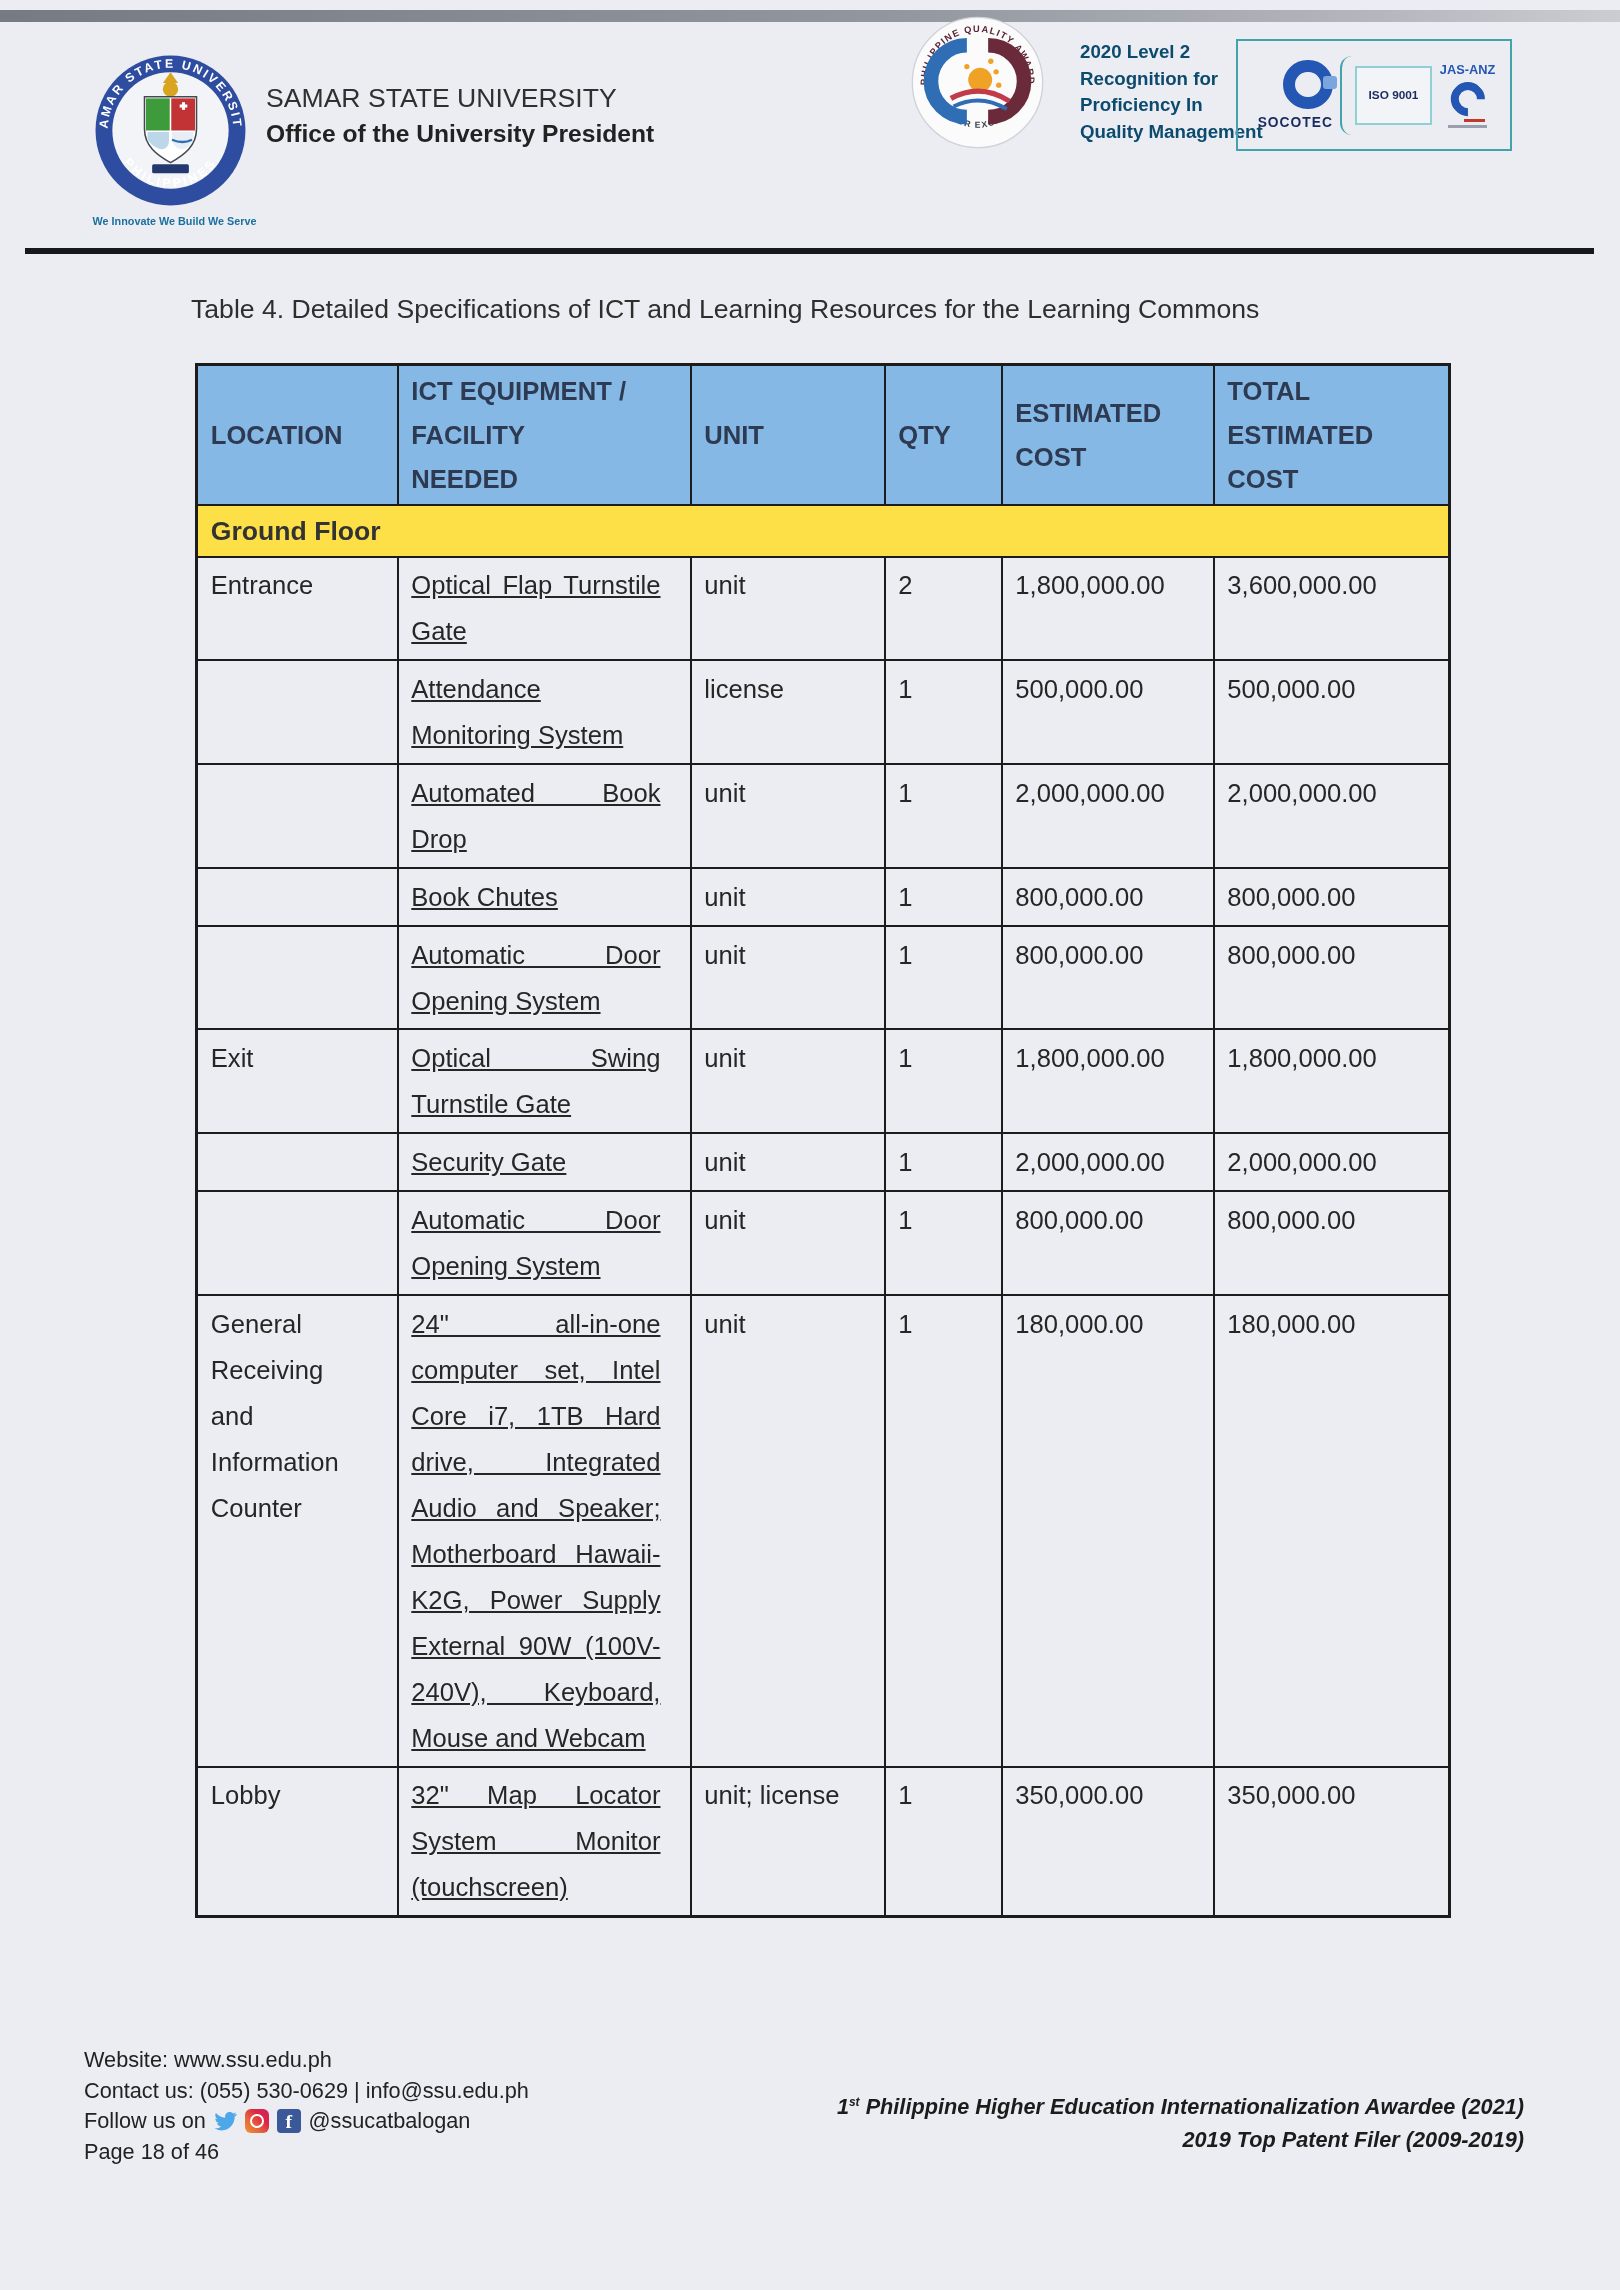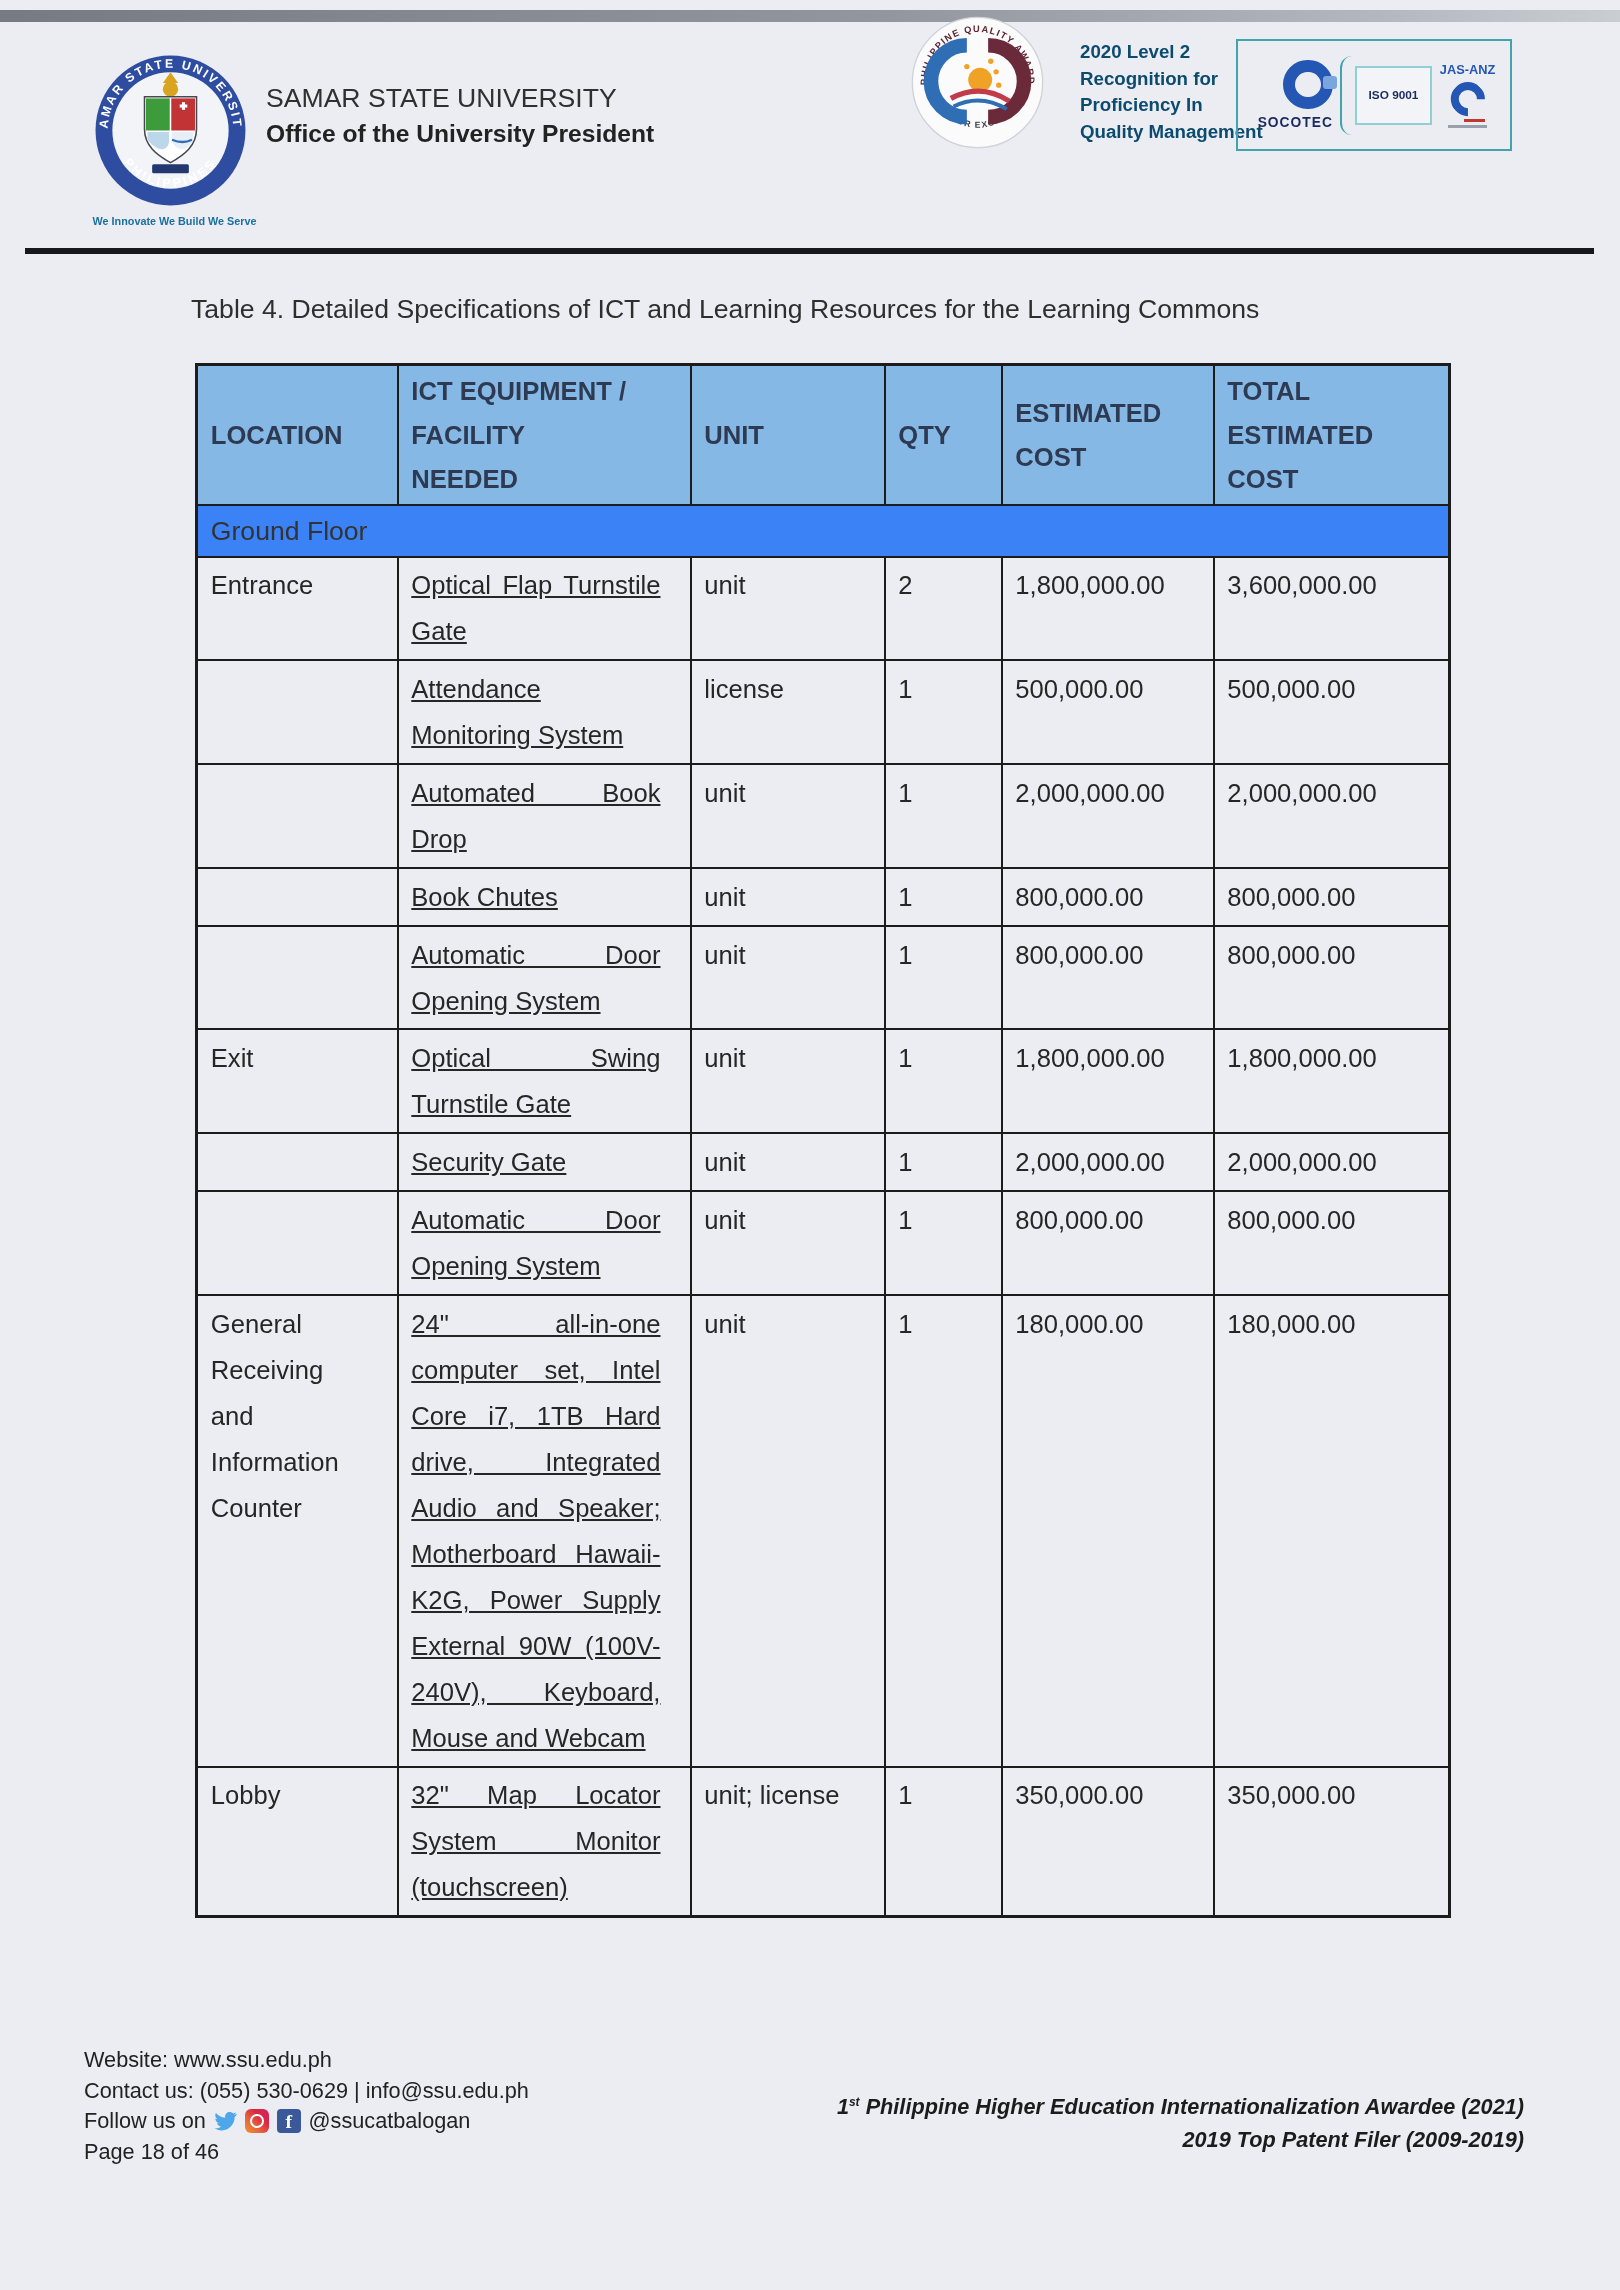--- a/index.html
+++ b/index.html
@@ -46,21 +46,21 @@
   
   .tbl-title{position:absolute;left:191px;top:294px;font-size:26.6px;color:#2e2e2e;}
 
   
   table.spec{position:absolute;left:195px;top:363px;width:1253px;border-collapse:collapse;
     table-layout:fixed;border:3.9px solid #1c1c1c;}
   table.spec th, table.spec td{border:2px solid #1c1c1c;box-sizing:border-box;}
   thead th{background:#85b8e4;height:140px;vertical-align:middle;text-align:left;
     padding:0 7.9px 0 12.8px;font-size:25.6px;line-height:44px;color:#2e3a52;
     white-space:pre-line;font-weight:bold;}
-  tr.section-row td{background:#3b82f6;font-weight:normal;font-size:26.6px;color:#333;
+  tr.section-row td{background:#fde047;font-weight:bold;font-size:26.6px;color:#333;
     padding:2px 0 2px 12.8px;height:45px;vertical-align:middle;}
   tbody td{font-size:25.6px;line-height:46px;color:#262626;vertical-align:top;
     padding:4.9px 9.9px 4.9px 12.8px;background:transparent;}
   td.c-loc{padding-right:27.6px;}
   td.c-item{text-align:justify;padding-right:29px;text-decoration:underline;}
 
   
   .foot-left{position:absolute;left:84px;top:2045px;font-size:21.7px;line-height:30.5px;color:#222;}
   .follow-line{display:flex;align-items:center;gap:8px;}
   .icn{display:inline-flex;width:23.6px;height:23.6px;vertical-align:middle;}

